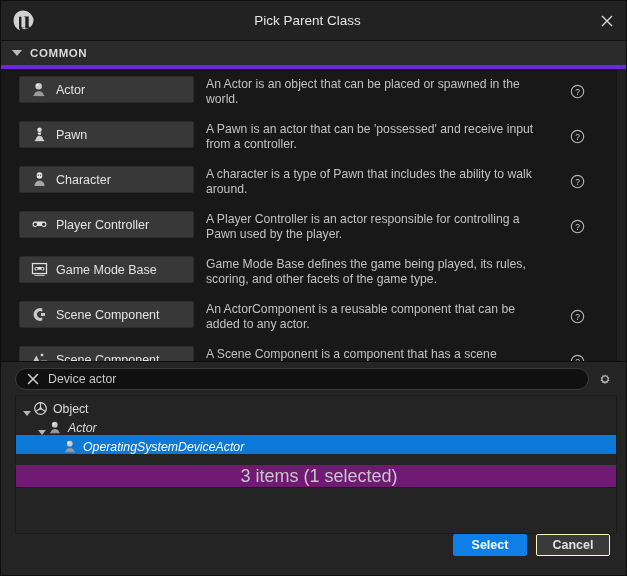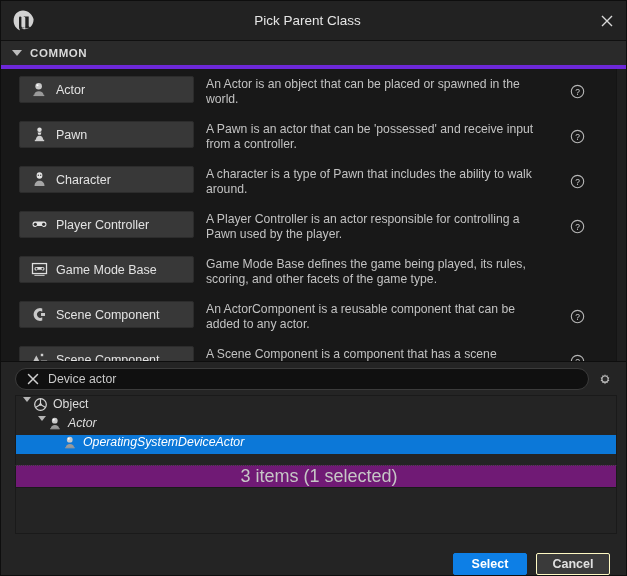--- a/index.html
+++ b/index.html
@@ -231,21 +231,21 @@
     border-bottom: none;
     margin: 0 9px 0 14px;
     overflow: hidden;
     min-height: 0;
     position: relative;
   }
   .tree-inner { padding-top: 1px; }
   .tree-row {
     height: 19px;
     display: flex;
-    align-items: flex-start;
+    align-items: flex-end;
     font-size: 12.3px;
     color: #dcdcdc;
     cursor: pointer;
     white-space: nowrap;
   }
   .tree-row.selected {
     background: #0c78d8;
     color: #ffffff;
   }
   .tree-caret {
@@ -292,21 +292,21 @@
     border-top: none;
     background: #242424;
     box-sizing: border-box;
   }
 
   
   .footer {
     flex: 0 0 41px;
     background: #242424;
     display: flex;
-    align-items: flex-end;
+    align-items: flex-start;
     justify-content: flex-end;
     padding-right: 16px;
     gap: 9px;
   }
   .btn {
     height: 22px;
     min-width: 74px;
     border-radius: 2px;
     font-size: 12.5px;
     font-weight: bold;

